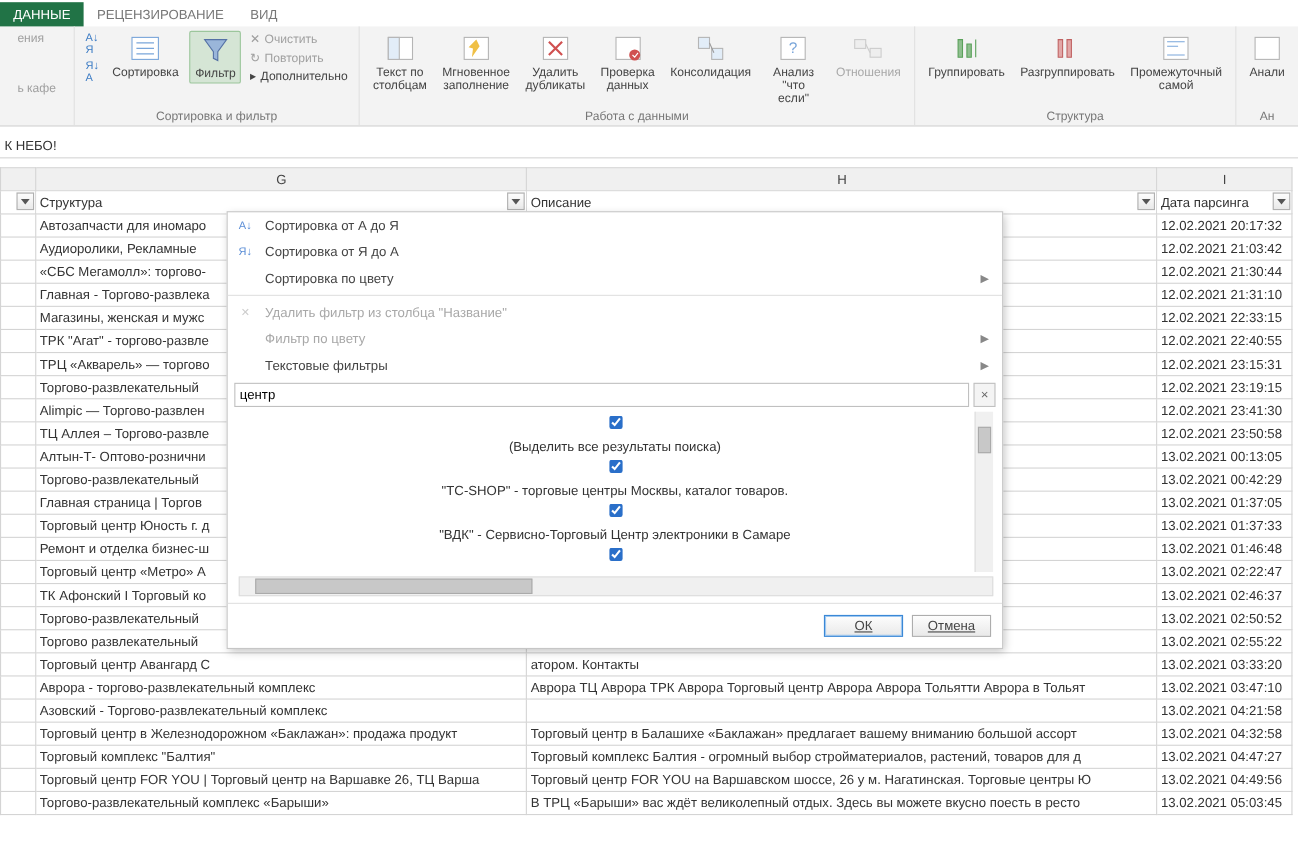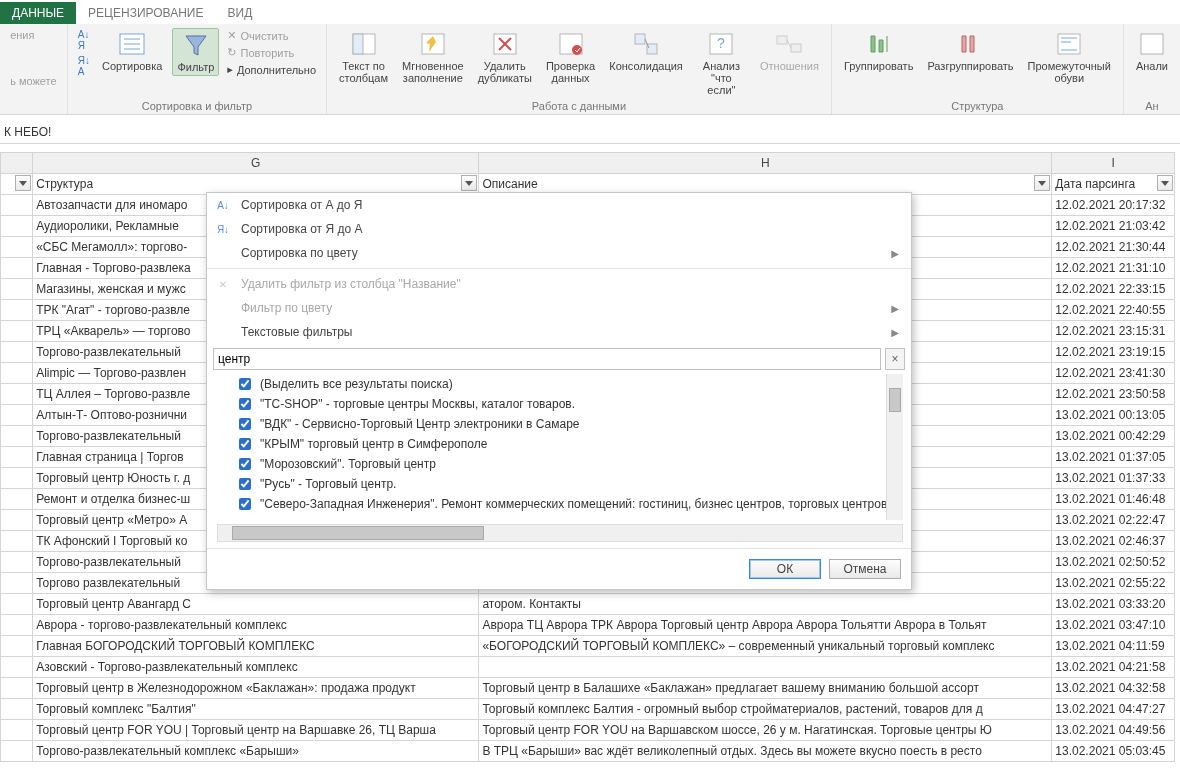--- a/index.html
+++ b/index.html
@@ -247,20 +247,21 @@
     border: 1px solid #aaa;
   }
   .dropdown .checklist label {
     display: flex;
     align-items: center;
     gap: 6px;
     padding: 1px 20px 1px 18px;
     font-size: 12px;
     color: #333;
     white-space: nowrap;
+    flex-direction: column;
   }
   .dropdown .checklist input[type=checkbox]{
     width: 12px; height: 12px;
     accent-color: #2a6fc9;
   }
   .dropdown .hscroll {
     height: 16px;
     margin: 0 8px 2px 10px;
     background: #f0f0f0;
     border: 1px solid #ddd;
@@ -281,20 +282,21 @@
     border-top: 1px solid #e0e0e0;
     margin-top: 6px;
   }
   .dropdown .btn {
     min-width: 70px;
     padding: 2px 0;
     text-align: center;
     border: 1px solid #adadad;
     background: linear-gradient(#fdfdfd,#e9e9e9);
     cursor: pointer;
+    text-decoration: underline;
   }
   .dropdown .btn.primary {
     border-color: #3a88d6;
     box-shadow: 0 0 0 1px #9ec7f0 inset;
   }
   svg { display: block; }
 </style>
 </head>
 <body>
 
@@ -307,21 +309,21 @@
 <div class="ribbon">
 
   <div class="ribbon-group" style="width:52px;">
     <div class="buttons">
       <div class="small-stack">
         <div class="sitem disabled">
             <span>ения</span>
           </div>
         <div style="height:28px"></div>
         <div class="sitem disabled">
-            <span>ь можете</span>
+            <span>ь кафе</span>
           </div>
       </div>
     </div>
     <div class="group-label">&nbsp;</div>
   </div>
 
   <div class="ribbon-group">
     <div class="buttons">
       <div class="small-stack" style="justify-content:space-around;">
         <div class="sitem">
@@ -463,21 +465,21 @@
         <span>Разгруппировать</span>
       </div>
       <div class="vbtn">
         <span class="ico">
             <svg width="28" height="28">
               <rect x="3" y="4" width="22" height="20" fill="#fff" stroke="#b5b5b5"></rect>
               <path d="M6 8h16M6 12h10M6 20h16" stroke="#7aa6da"></path>
             </svg>
           </span>
         <span style="white-space:pre-line">Промежуточный
-обуви</span>
+самой</span>
       </div>
     </div>
     <div class="group-label">Структура</div>
   </div>
 
   <div class="ribbon-group" style="border-right:none;">
     <div class="buttons">
       <div class="vbtn">
         <span class="ico">
             <svg width="28" height="28">
@@ -652,26 +654,20 @@
           <td>13.02.2021 03:33:20</td>
         </tr>
         <tr>
           <td></td>
           <td>Аврора - торгово-развлекательный комплекс</td>
           <td>Аврора ТЦ Аврора ТРК Аврора Торговый центр Аврора Аврора Тольятти Аврора в Тольят</td>
           <td>13.02.2021 03:47:10</td>
         </tr>
         <tr>
           <td></td>
-          <td>Главная БОГОРОДСКИЙ ТОРГОВЫЙ КОМПЛЕКС</td>
-          <td>«БОГОРОДСКИЙ ТОРГОВЫЙ КОМПЛЕКС» – современный уникальный торговый комплекс</td>
-          <td>13.02.2021 04:11:59</td>
-        </tr>
-        <tr>
-          <td></td>
           <td>Азовский - Торгово-развлекательный комплекс</td>
           <td></td>
           <td>13.02.2021 04:21:58</td>
         </tr>
         <tr>
           <td></td>
           <td>Торговый центр в Железнодорожном «Баклажан»: продажа продукт</td>
           <td>Торговый центр в Балашихе «Баклажан» предлагает вашему вниманию большой ассорт</td>
           <td>13.02.2021 04:32:58</td>
         </tr>

